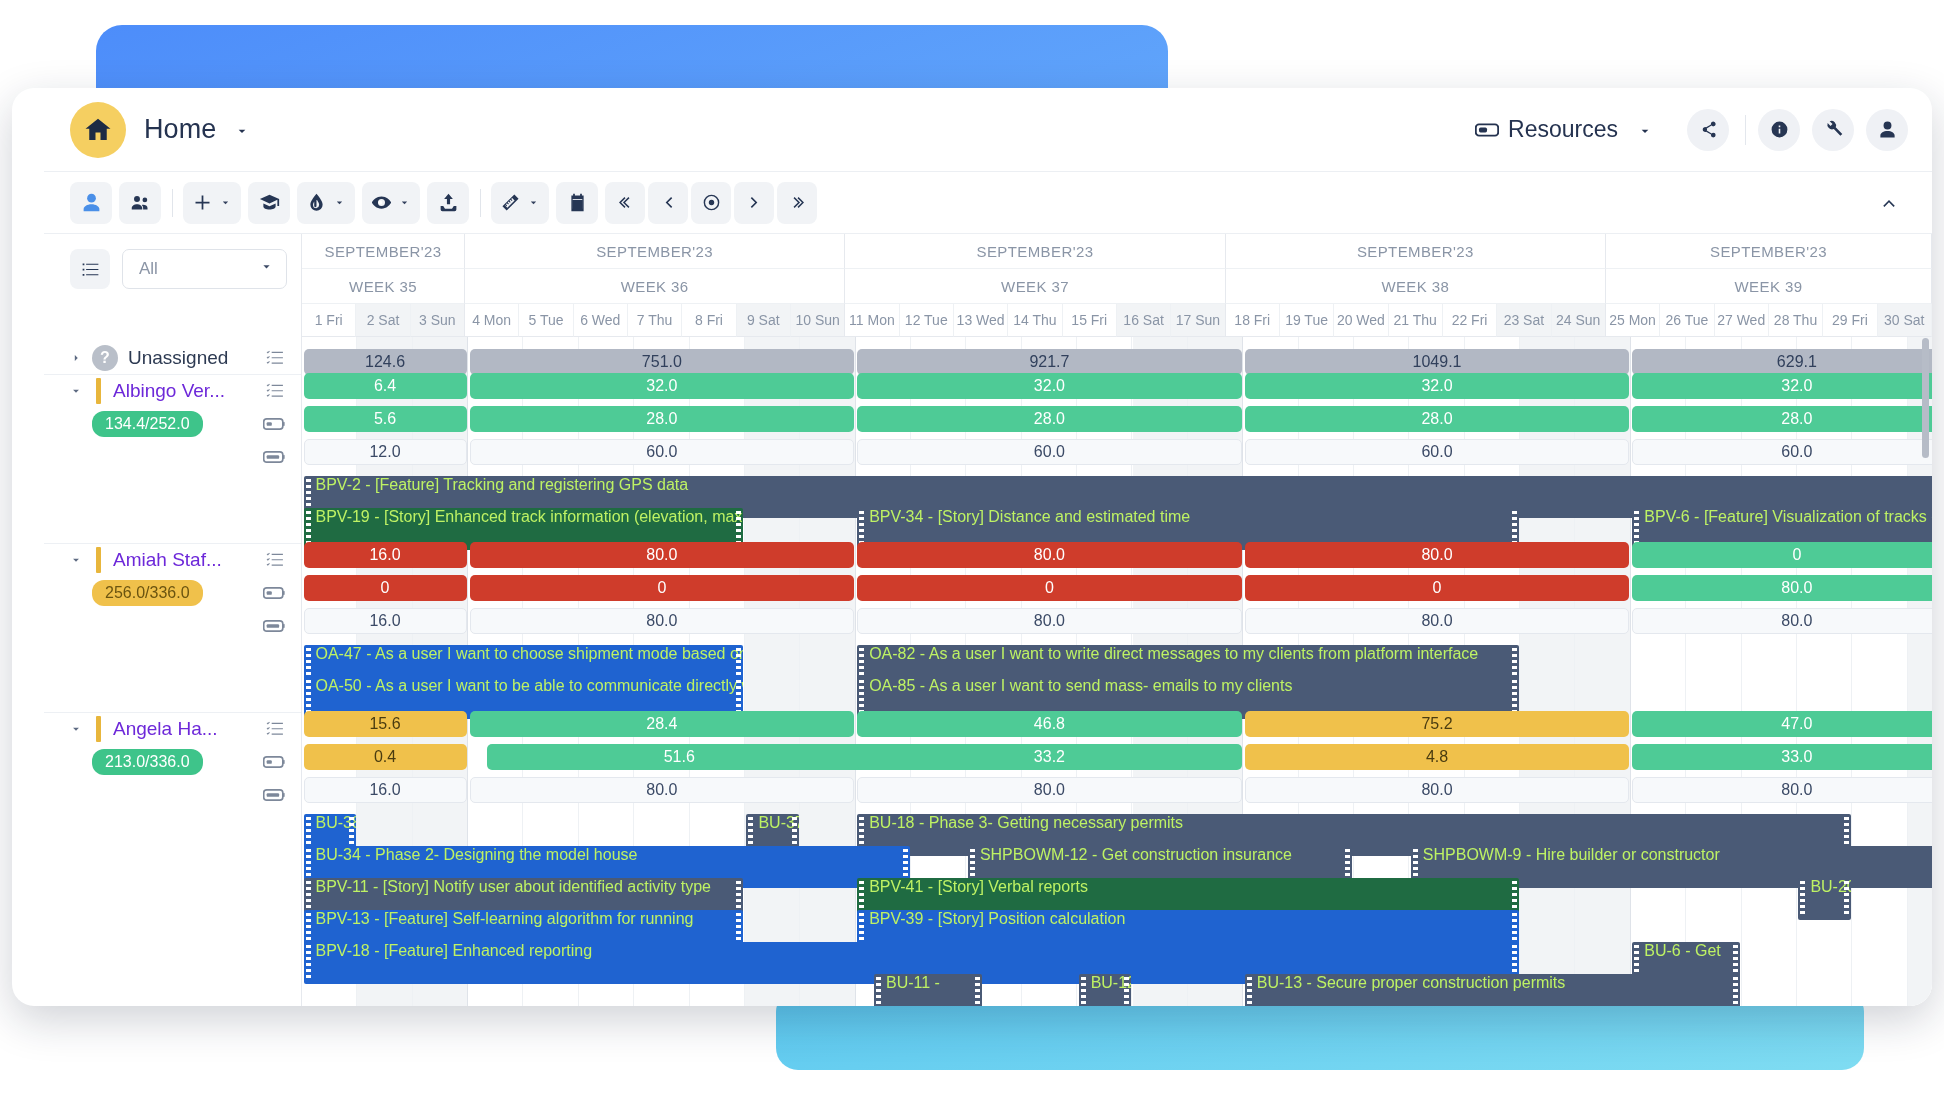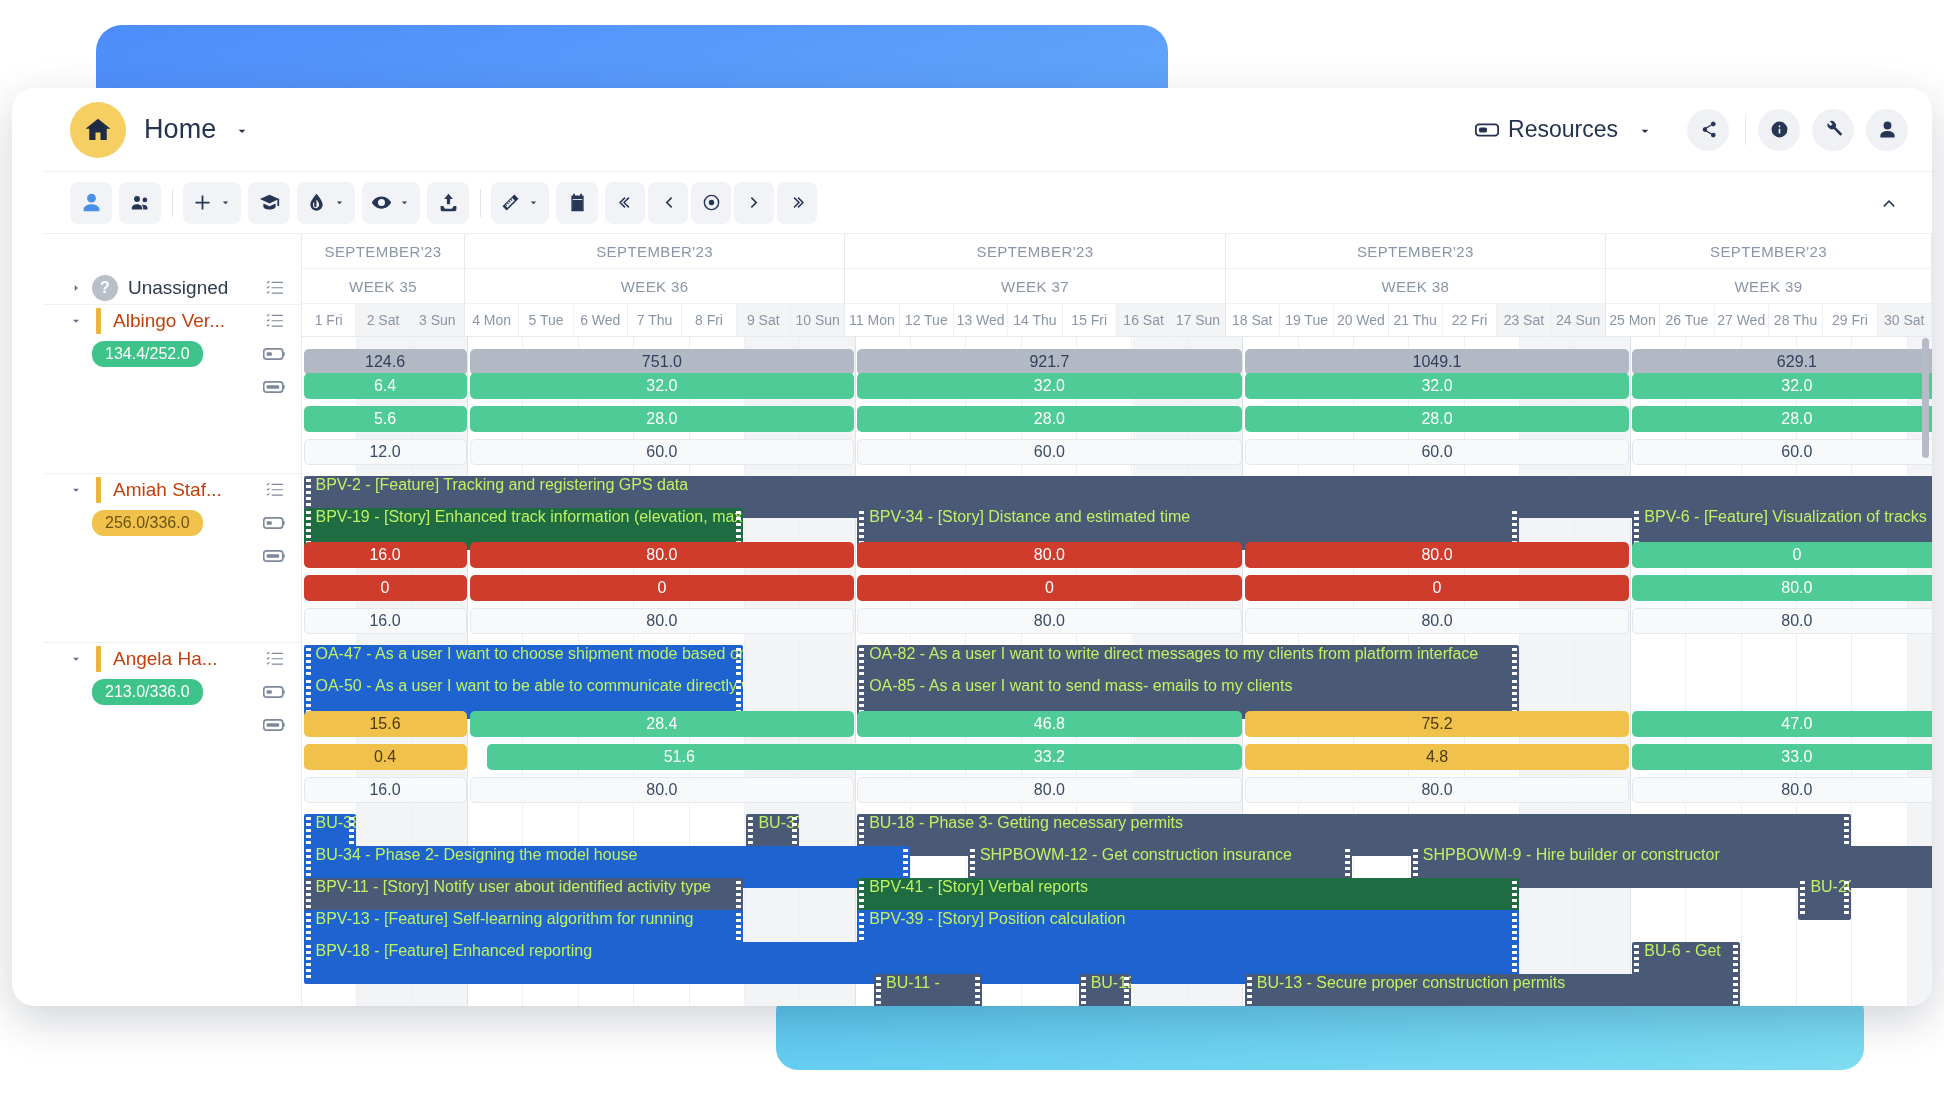--- a/index.html
+++ b/index.html
@@ -187,21 +187,21 @@
     background: #b9bfc9; color: #fff;
     display: flex; align-items: center; justify-content: center;
     font-size: 16px; font-weight: 700; margin-left: 6px; flex: none;
   }
   .res-bar {
     width: 5px; height: 26px; background: #e8b63c; margin-left: 10px; flex: none;
     border-radius: 1px;
   }
   .res-name {
     margin-left: 12px; font-size: 19px;
-    color: #c2410c; white-space: nowrap; overflow: hidden;
+    color: #6d28d9; white-space: nowrap; overflow: hidden;
     cursor: pointer;
   }
   .res-name.grey { color: #2d3a52; margin-left: 10px; }
   .res-listicon {
     position: absolute; right: 16px; top: 50%; transform: translateY(-50%);
     cursor: pointer;
   }
   .res-listicon svg { width: 20px; height: 20px; fill: #7d889a; display:block; }
 
   .badge-row {
@@ -471,20 +471,33 @@
       <div class="tb-collapse">
         <svg viewBox="0 0 24 24">
             <path d="M12 8.4 5.1 15.3l1.4 1.4L12 11.2l5.5 5.5 1.4-1.4z"></path>
           </svg>
       </div>
     </div>
 
     <div class="gantt">
 
       <div class="left-pane">
+        <div class="filter-row">
+          <div class="filter-icon-btn">
+            <svg viewBox="0 0 24 24">
+                <path d="M3 5h2v2H3V5zm0 6h2v2H3v-2zm0 6h2v2H3v-2zM7 5.5h14v1.2H7V5.5zM7 11.4h14v1.2H7v-1.2zM7 17.3h14v1.2H7v-1.2z"></path>
+              </svg>
+          </div>
+          <div class="filter-select">
+            <span>All</span>
+            <span><svg viewBox="0 0 24 24">
+                  <path d="M7 10l5 5 5-5z"></path>
+                </svg></span>
+          </div>
+        </div>
         <div class="left-spacer"></div>
         <div id="left-rows">
             <div style="height: 33px; position: relative;">
               <div class="res-row unassigned" style="height: 33px;">
                 <div class="res-toggle">
                   <svg viewBox="0 0 24 24">
                     <path d="M10 7l5 5-5 5z"></path>
                   </svg>
                 </div>
                 <div class="res-av">?</div>
@@ -631,21 +644,21 @@
               <div style="width: 55.37px;">8 Fri</div>
               <div class="we" style="width: 55.37px;">9 Sat</div>
               <div class="we wkend-edge" style="width: 55.37px;">10 Sun</div>
               <div style="width: 55.37px;">11 Mon</div>
               <div style="width: 55.37px;">12 Tue</div>
               <div style="width: 55.37px;">13 Wed</div>
               <div style="width: 55.37px;">14 Thu</div>
               <div style="width: 55.37px;">15 Fri</div>
               <div class="we" style="width: 55.37px;">16 Sat</div>
               <div class="we wkend-edge" style="width: 55.37px;">17 Sun</div>
-              <div style="width: 55.37px;">18 Sat</div>
+              <div style="width: 55.37px;">18 Fri</div>
               <div style="width: 55.37px;">19 Tue</div>
               <div style="width: 55.37px;">20 Wed</div>
               <div style="width: 55.37px;">21 Thu</div>
               <div style="width: 55.37px;">22 Fri</div>
               <div class="we" style="width: 55.37px;">23 Sat</div>
               <div class="we wkend-edge" style="width: 55.37px;">24 Sun</div>
               <div style="width: 55.37px;">25 Mon</div>
               <div style="width: 55.37px;">26 Tue</div>
               <div style="width: 55.37px;">27 Wed</div>
               <div style="width: 55.37px;">28 Thu</div>

